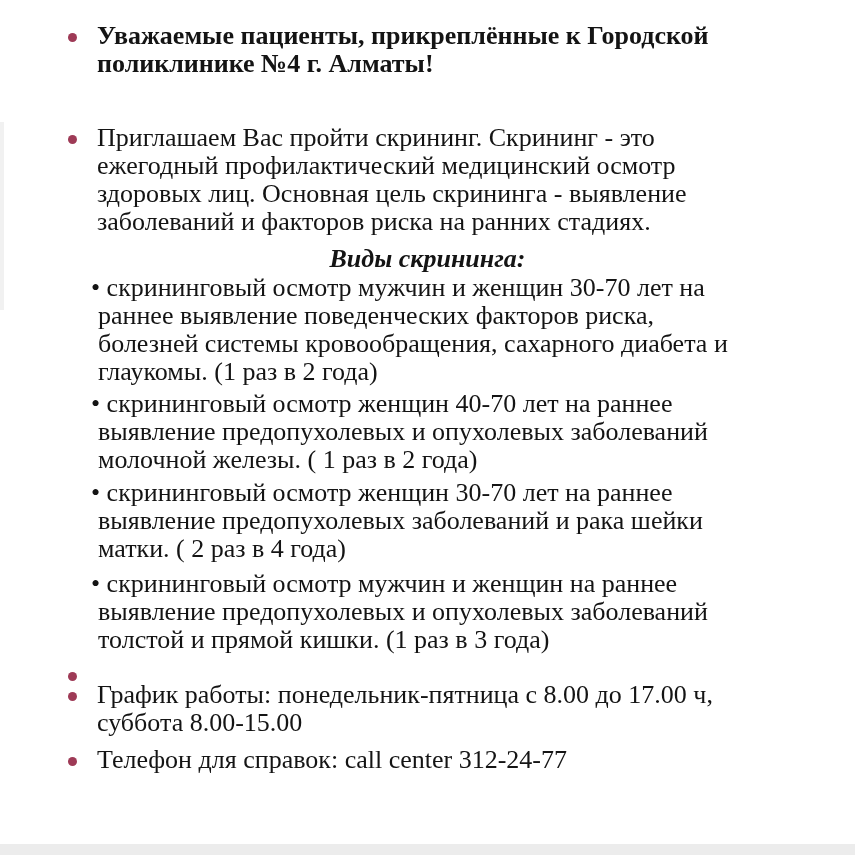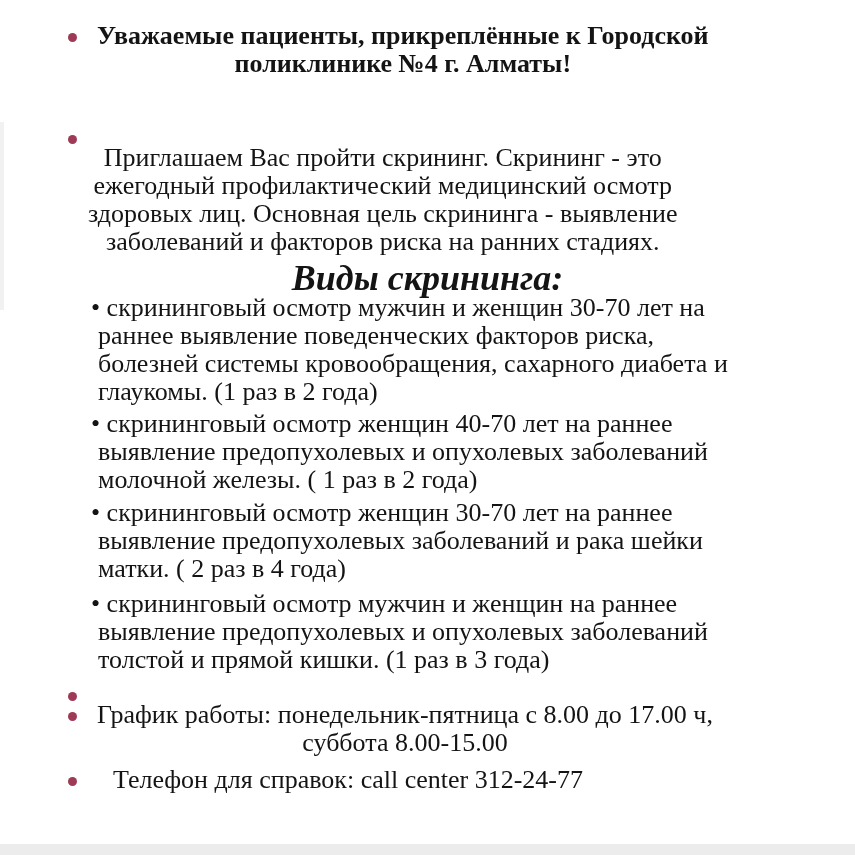--- a/index.html
+++ b/index.html
@@ -13,21 +13,20 @@
     height: 855px;
     background: var(--page-bg, #ffffff);
     color: var(--text-color, #141414);
     font-family: "Liberation Serif", "DejaVu Serif", serif;
     overflow: hidden;
   }
   .bullet-row {
     display: flex;
     align-items: flex-start;
     margin-left: 68px;
-    text-align: center;
   }
   .dot {
     flex: none;
     width: 9px;
     height: 9px;
     border-radius: 50%;
     background: var(--bullet-color, #9e3a56);
     margin-top: 11px;
   }
   .bullet-text {
@@ -35,43 +34,43 @@
     font-size: 26px;
     line-height: 28px;
     white-space: pre;
   }
   .heading-text {
     font-weight: bold;
     font-size: 26px;
     line-height: 28px;
   }
   .b1 { margin-top: 22px; }
-  .b2 { margin-top: 46px; flex-direction: column; }
+  .b2 { margin-top: 46px; }
   .subheading {
     margin-top: 8px;
     text-align: center;
     font-weight: bold;
     font-style: italic;
-    font-size: 36px;
+    font-size: 26px;
     line-height: 29px;
   }
   .sub-item {
     margin: 0 0 0 98px;
     text-indent: -7px;
     font-size: 26px;
     line-height: 28px;
     white-space: pre;
   }
   .st-0 { margin-top: 1px; }
   .st-1 { margin-top: 4px; }
   .st-2 { margin-top: 5px; }
   .st-3 { margin-top: 7px; }
   .b3 { margin-top: 7px; }
   .b4 { margin-top: 0; }
-  .b5 { margin-top: 9px; gap: 16px; }
+  .b5 { margin-top: 9px; }
   .bottom-strip {
     position: absolute;
     left: 0;
     bottom: 0;
     width: 100%;
     height: 11px;
     background: var(--strip-color, #ececec);
   }
   .left-edge-artifact {
     position: absolute;

